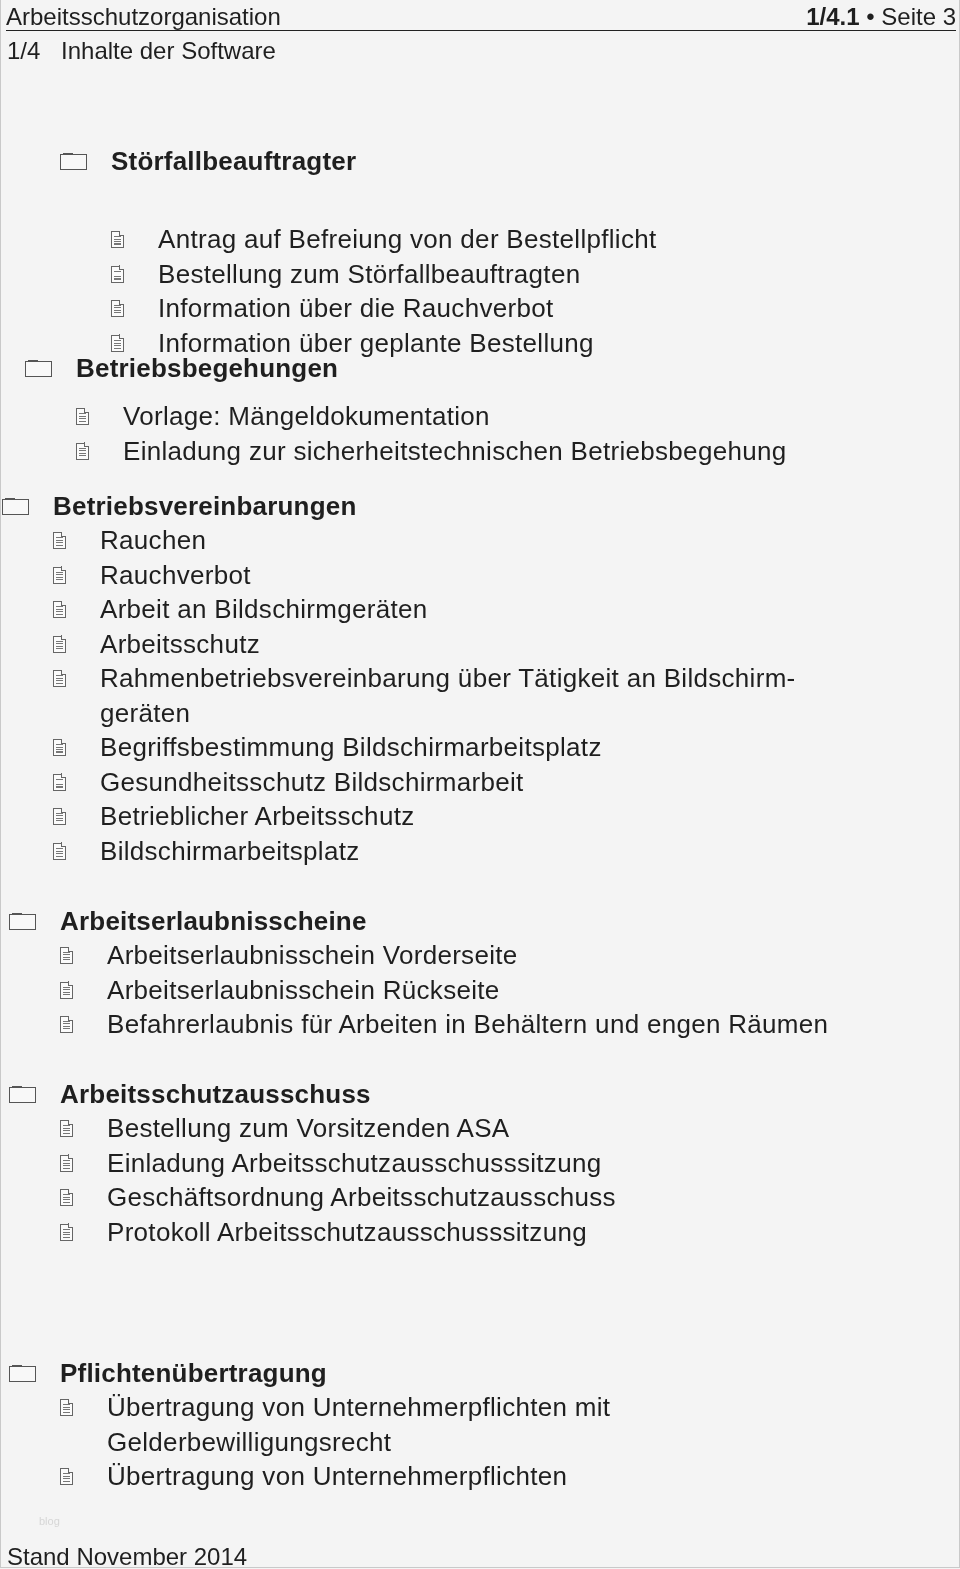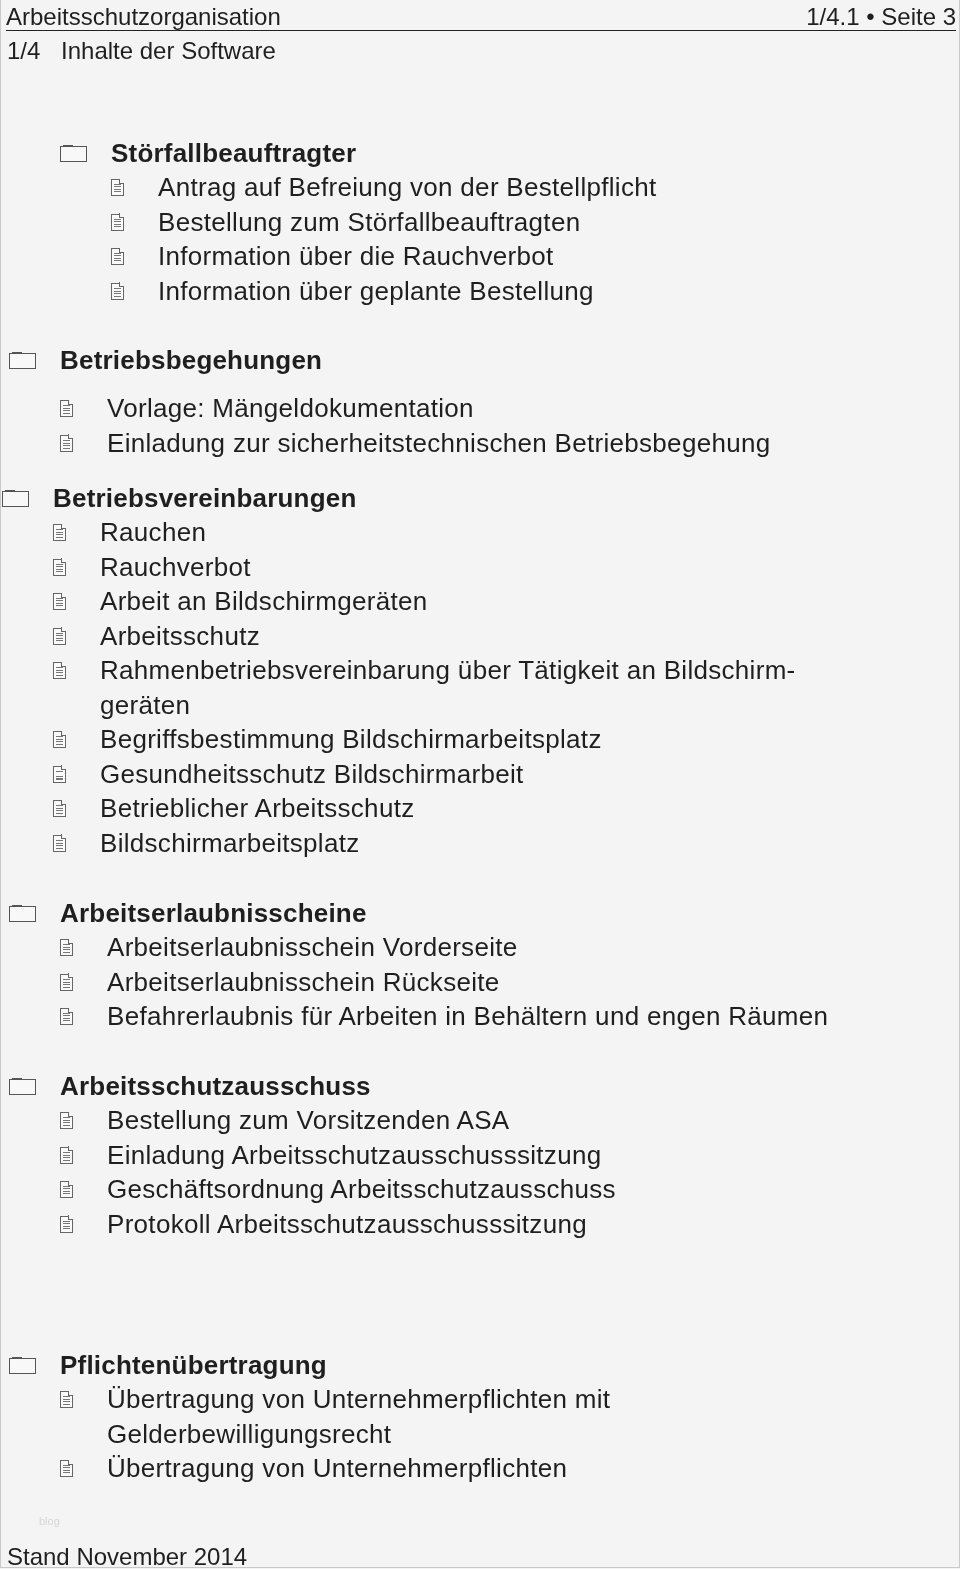--- a/index.html
+++ b/index.html
@@ -14,26 +14,26 @@
     position: absolute; left: 0; top: 0; width: 958px; height: 1567px;
     border-left: 1px solid #c9c9c9; border-right: 1px solid #c9c9c9; border-bottom: 1px solid #c9c9c9;
   }
   .header-row {
     position: absolute; left: 6px; top: 0; width: 950px; height: 30px;
     border-bottom: 1.5px solid #222;
     display: flex; justify-content: space-between; align-items: flex-end;
   }
   .header-title { font-size: 24px; line-height: 26px; margin-top: 24px; }
   .header-page { font-size: 24px; line-height: 26px; }
-  .header-page b { font-weight: normal; }
+  .header-page b { font-weight: bold; }
   .subheader { position: absolute; left: 7px; top: 37px; font-size: 24px; }
   .subheader .num { margin-right: 14px; }
 
   .section { position: absolute; }
-  .folder-row { display: flex; align-items: center; height: 34px; }
+  .folder-row { display: flex; align-items: center; height: 34px; margin-top: 8px; }
   .folder-icon { width: 26px; height: 17px; position: relative; margin-right: 25px; }
   .folder-icon .body {
     position: absolute; left: 0; bottom: 0; width: 25px; height: 14px;
     border: 1.2px solid #555; background: #f8f8f8;
   }
   .folder-icon .tab {
     position: absolute; left: 3px; top: 0; width: 8px; height: 3px;
     border: 1.2px solid #555; border-bottom: none;
   }
   .section-title { font-size: 26px; font-weight: bold; letter-spacing: 0.2px; }
@@ -75,41 +75,41 @@
 </div>
 
 <div class="section" style="left:60px; top:136px;">
   <div class="folder-row">
     <span class="folder-icon">
         <span class="tab"></span>
         <span class="body"></span>
       </span>
     <span class="section-title">Störfallbeauftragter</span>
   </div>
-  <div style="padding-left:51px;">
+  <div style="padding-left:51px;margin-top:44px;">
     <div class="item">
         <span class="doc-icon"></span>
         <span class="item-label">Antrag auf Befreiung von der Bestellpflicht</span>
       </div>
     <div class="item">
         <span class="doc-icon"></span>
         <span class="item-label">Bestellung zum Störfallbeauftragten</span>
       </div>
     <div class="item">
         <span class="doc-icon"></span>
         <span class="item-label">Information über die Rauchverbot</span>
       </div>
     <div class="item">
         <span class="doc-icon"></span>
         <span class="item-label">Information über geplante Bestellung</span>
       </div>
   </div>
 </div>
 
-<div class="section" style="left:9px; top:343px;">
+<div class="section" style="left:25px; top:343px;">
   <div class="folder-row">
     <span class="folder-icon">
         <span class="tab"></span>
         <span class="body"></span>
       </span>
     <span class="section-title">Betriebsbegehungen</span>
   </div>
   <div style="padding-left:51px;margin-top:14px;">
     <div class="item">
         <span class="doc-icon"></span>

